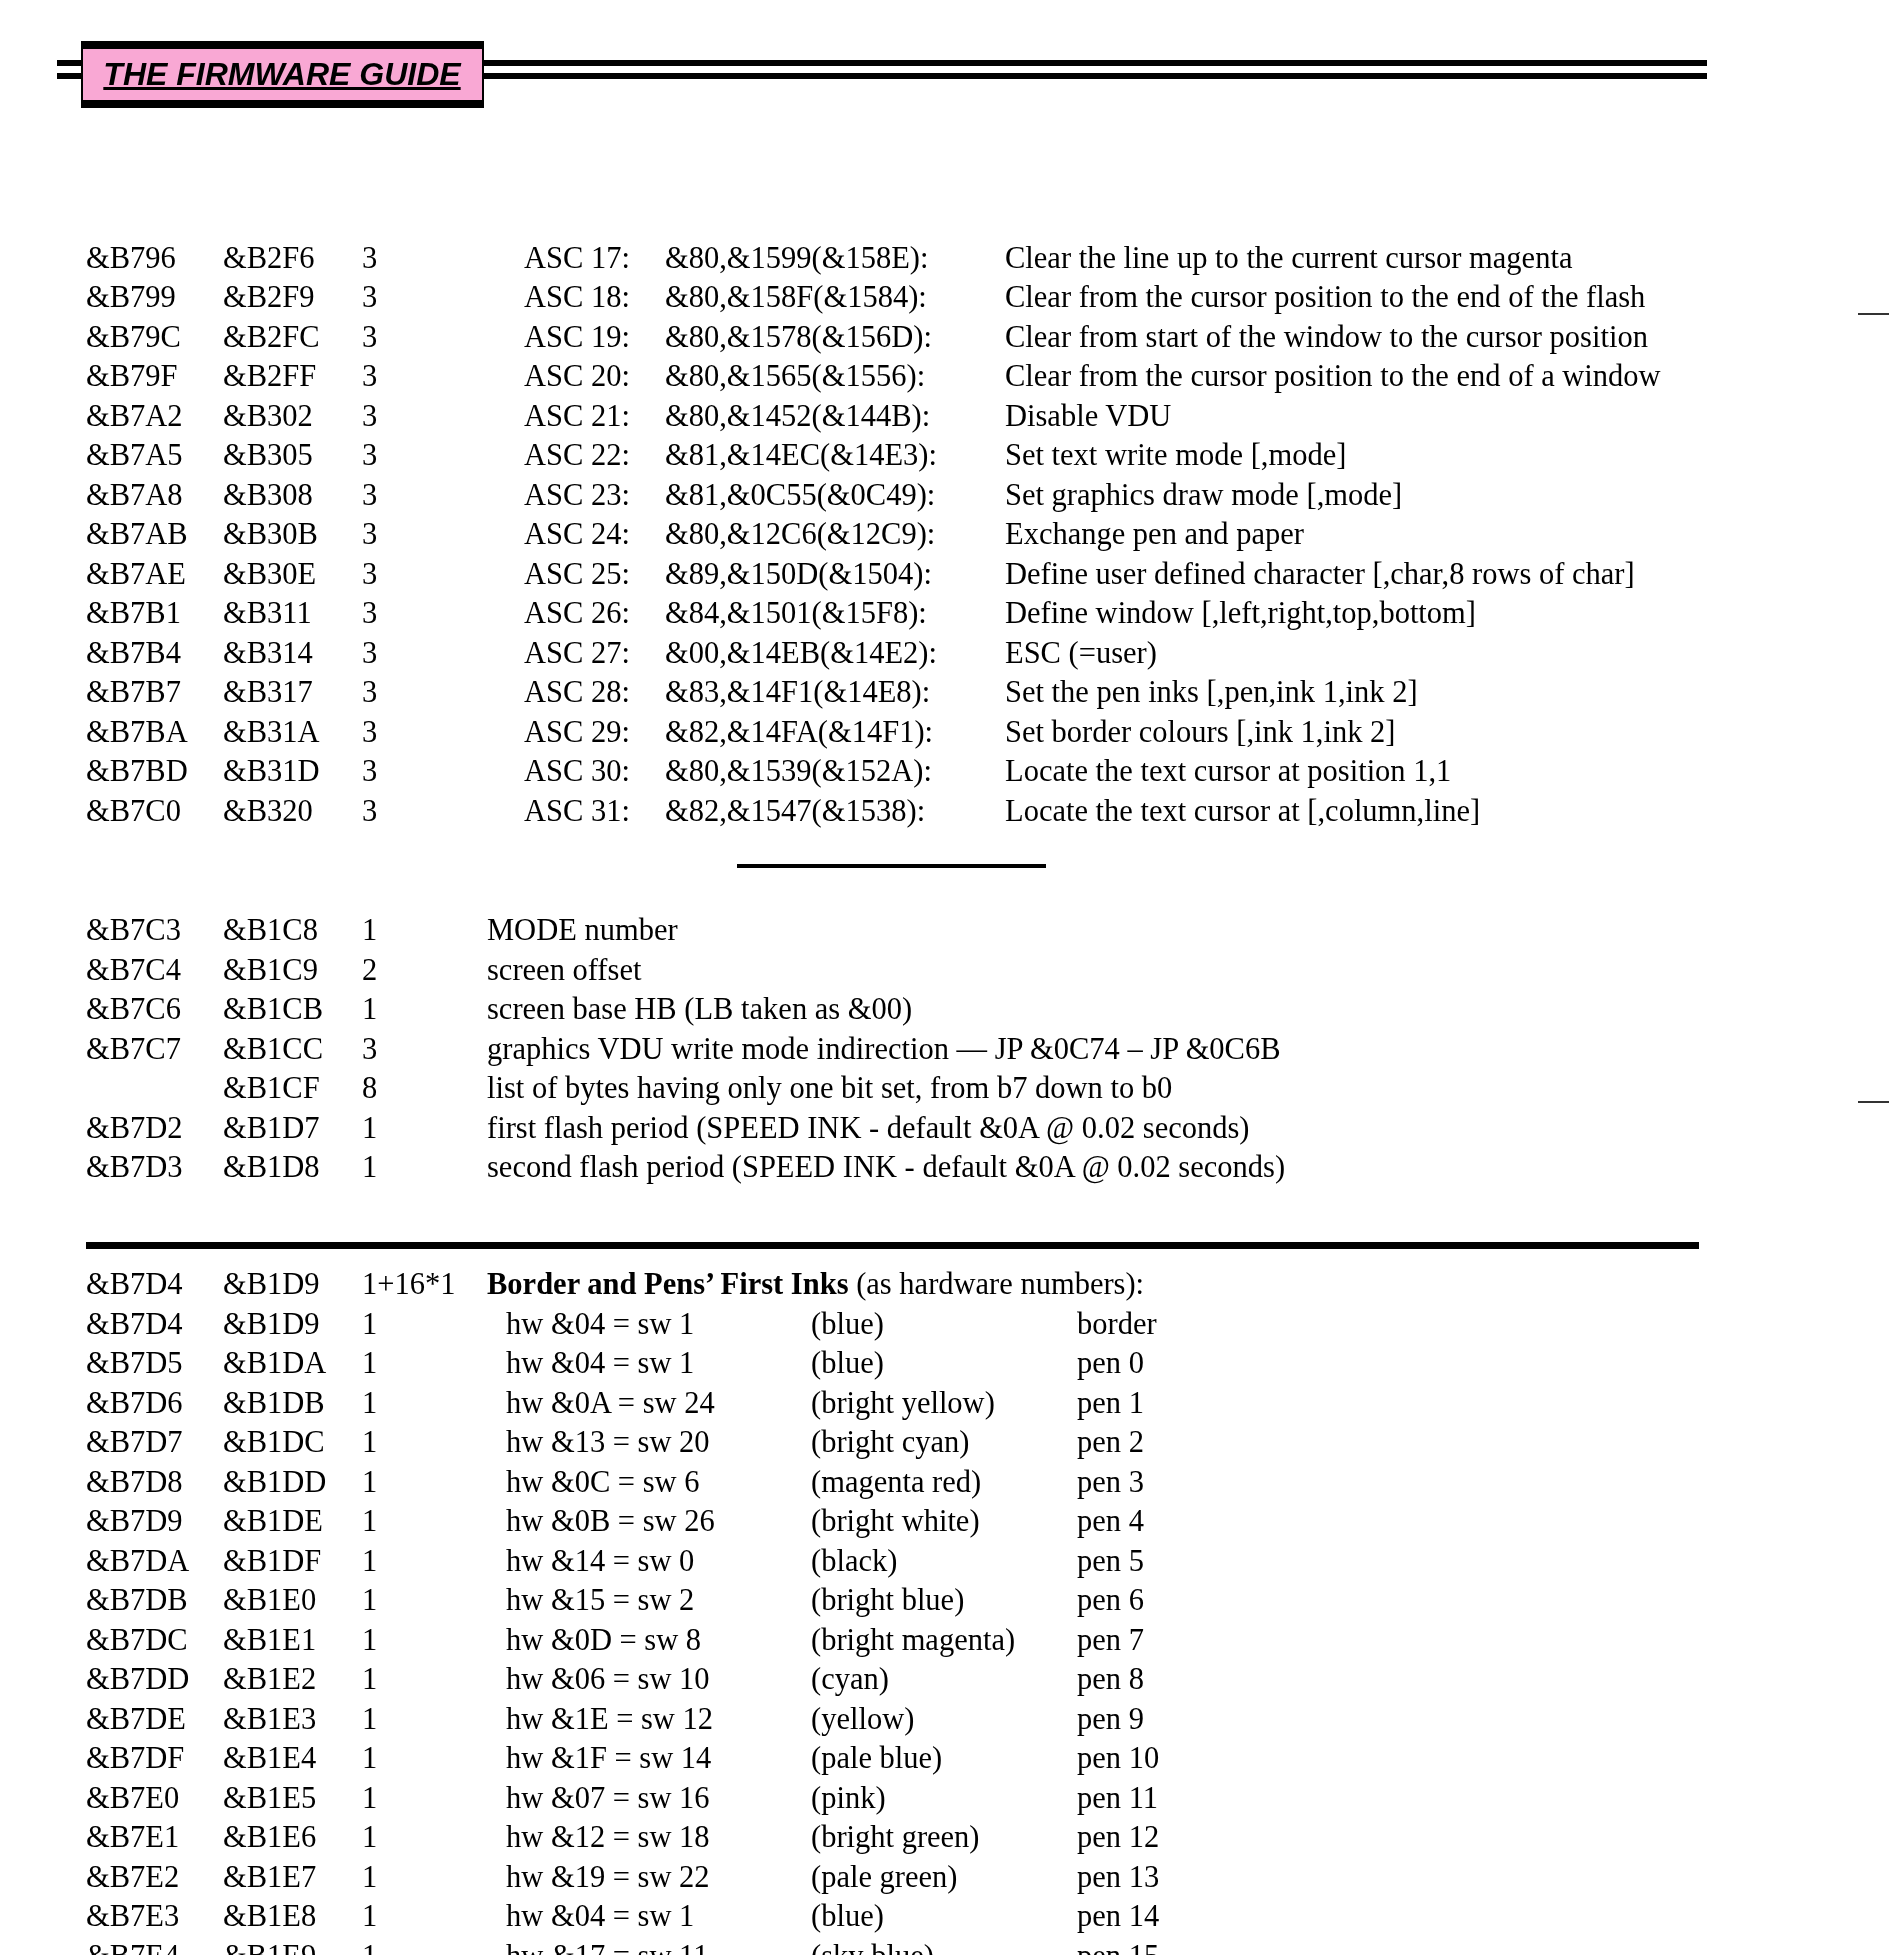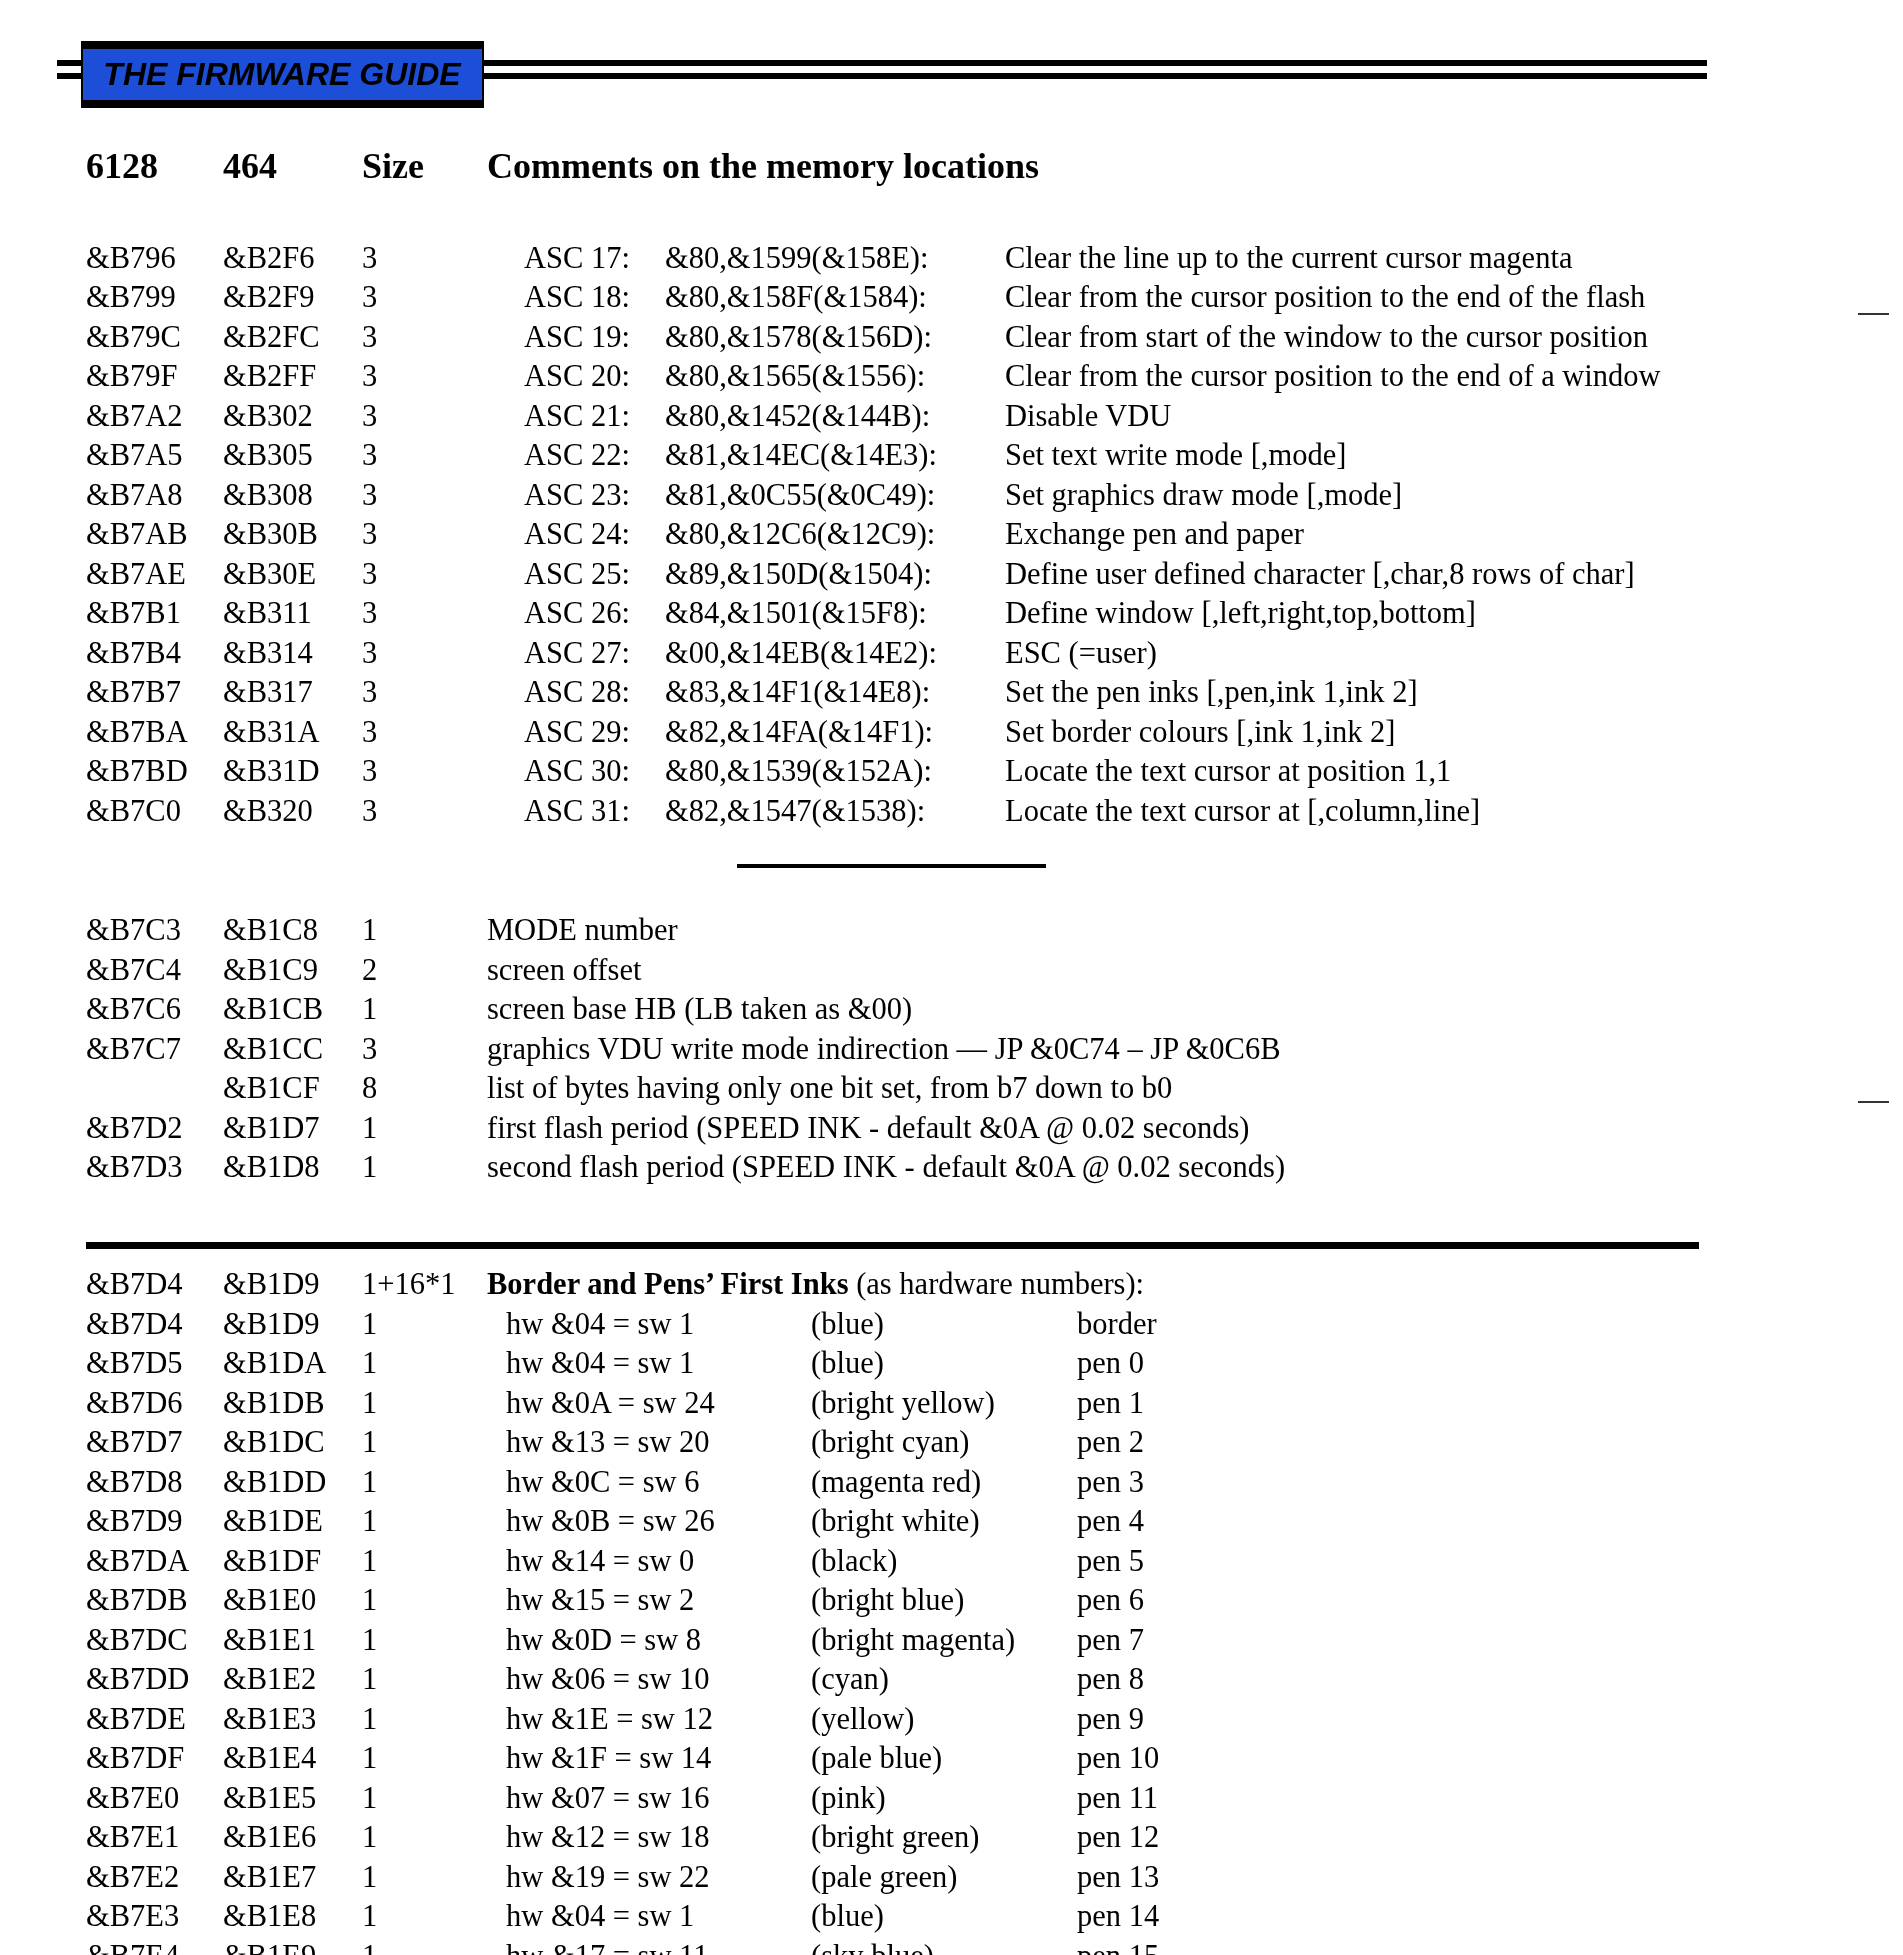--- a/index.html
+++ b/index.html
@@ -6,24 +6,24 @@
   body {
     width: 1903px; height: 2705px; position: relative; overflow: hidden;
     font-family: "Liberation Serif", "DejaVu Serif", serif; color: #000;
   }
   .page { position: absolute; left: 0; top: 0; width: 1903px; height: 2705px; }
 
   
   .banner { position: absolute; left: 57px; width: 1650px; }
   .banner .rail { position: absolute; left: 0; right: 0; height: 5.5px; background: #000; }
   .banner .box {
-    position: absolute; background: #1d4ed8; border: 2.3px solid #000;
+    position: absolute; background: #f9a8d4; border: 2.3px solid #000;
     border-top-width: 8.6px; border-bottom-width: 8.6px;
     display: flex; align-items: center; justify-content: center;
-    font-family: "Liberation Sans", "DejaVu Sans", sans-serif; font-weight: bold; font-style: italic;
+    font-family: "Liberation Sans", "DejaVu Sans", sans-serif; font-weight: bold; font-style: italic; text-decoration: underline;
   }
   .header-banner { top: 37px; height: 70px; }
   .header-banner .rail.r1 { top: 23px; }
   .header-banner .rail.r2 { top: 36px; }
   .header-banner .box { left: 23.5px; top: 3.9px; width: 399px; height: 51px; font-size: 32px; }
 
   .colhead {
     position: absolute; top: 145px; left: 86px; font-weight: bold; font-size: 36px;
     display: flex; white-space: nowrap;
   }
@@ -51,26 +51,20 @@
 <body>
 
 <div class="page">
 
   <div class="banner header-banner">
     <div class="rail r1"></div>
     <div class="rail r2"></div>
     <div class="box">THE FIRMWARE GUIDE</div>
   </div>
 
-  <div class="colhead">
-    <span style="width:137px">6128</span>
-    <span style="width:139px">464</span>
-    <span style="width:125px">Size</span>
-    <span>Comments on the memory locations</span>
-  </div>
 
   <div id="asc-section">
       <div class="row" style="top: 239px;">
         <span class="cell c6128">&amp;B796</span>
         <span class="cell c464">&amp;B2F6</span>
         <span class="cell csize">3</span>
         <span class="cell casc">ASC 17:</span>
         <span class="cell caddr"><span>&amp;80,&amp;1599(</span><span class="it">&amp;158E</span><span>):</span></span>
         <span class="cell cdesc">Clear the line up to the current cursor magenta</span>
       </div>

